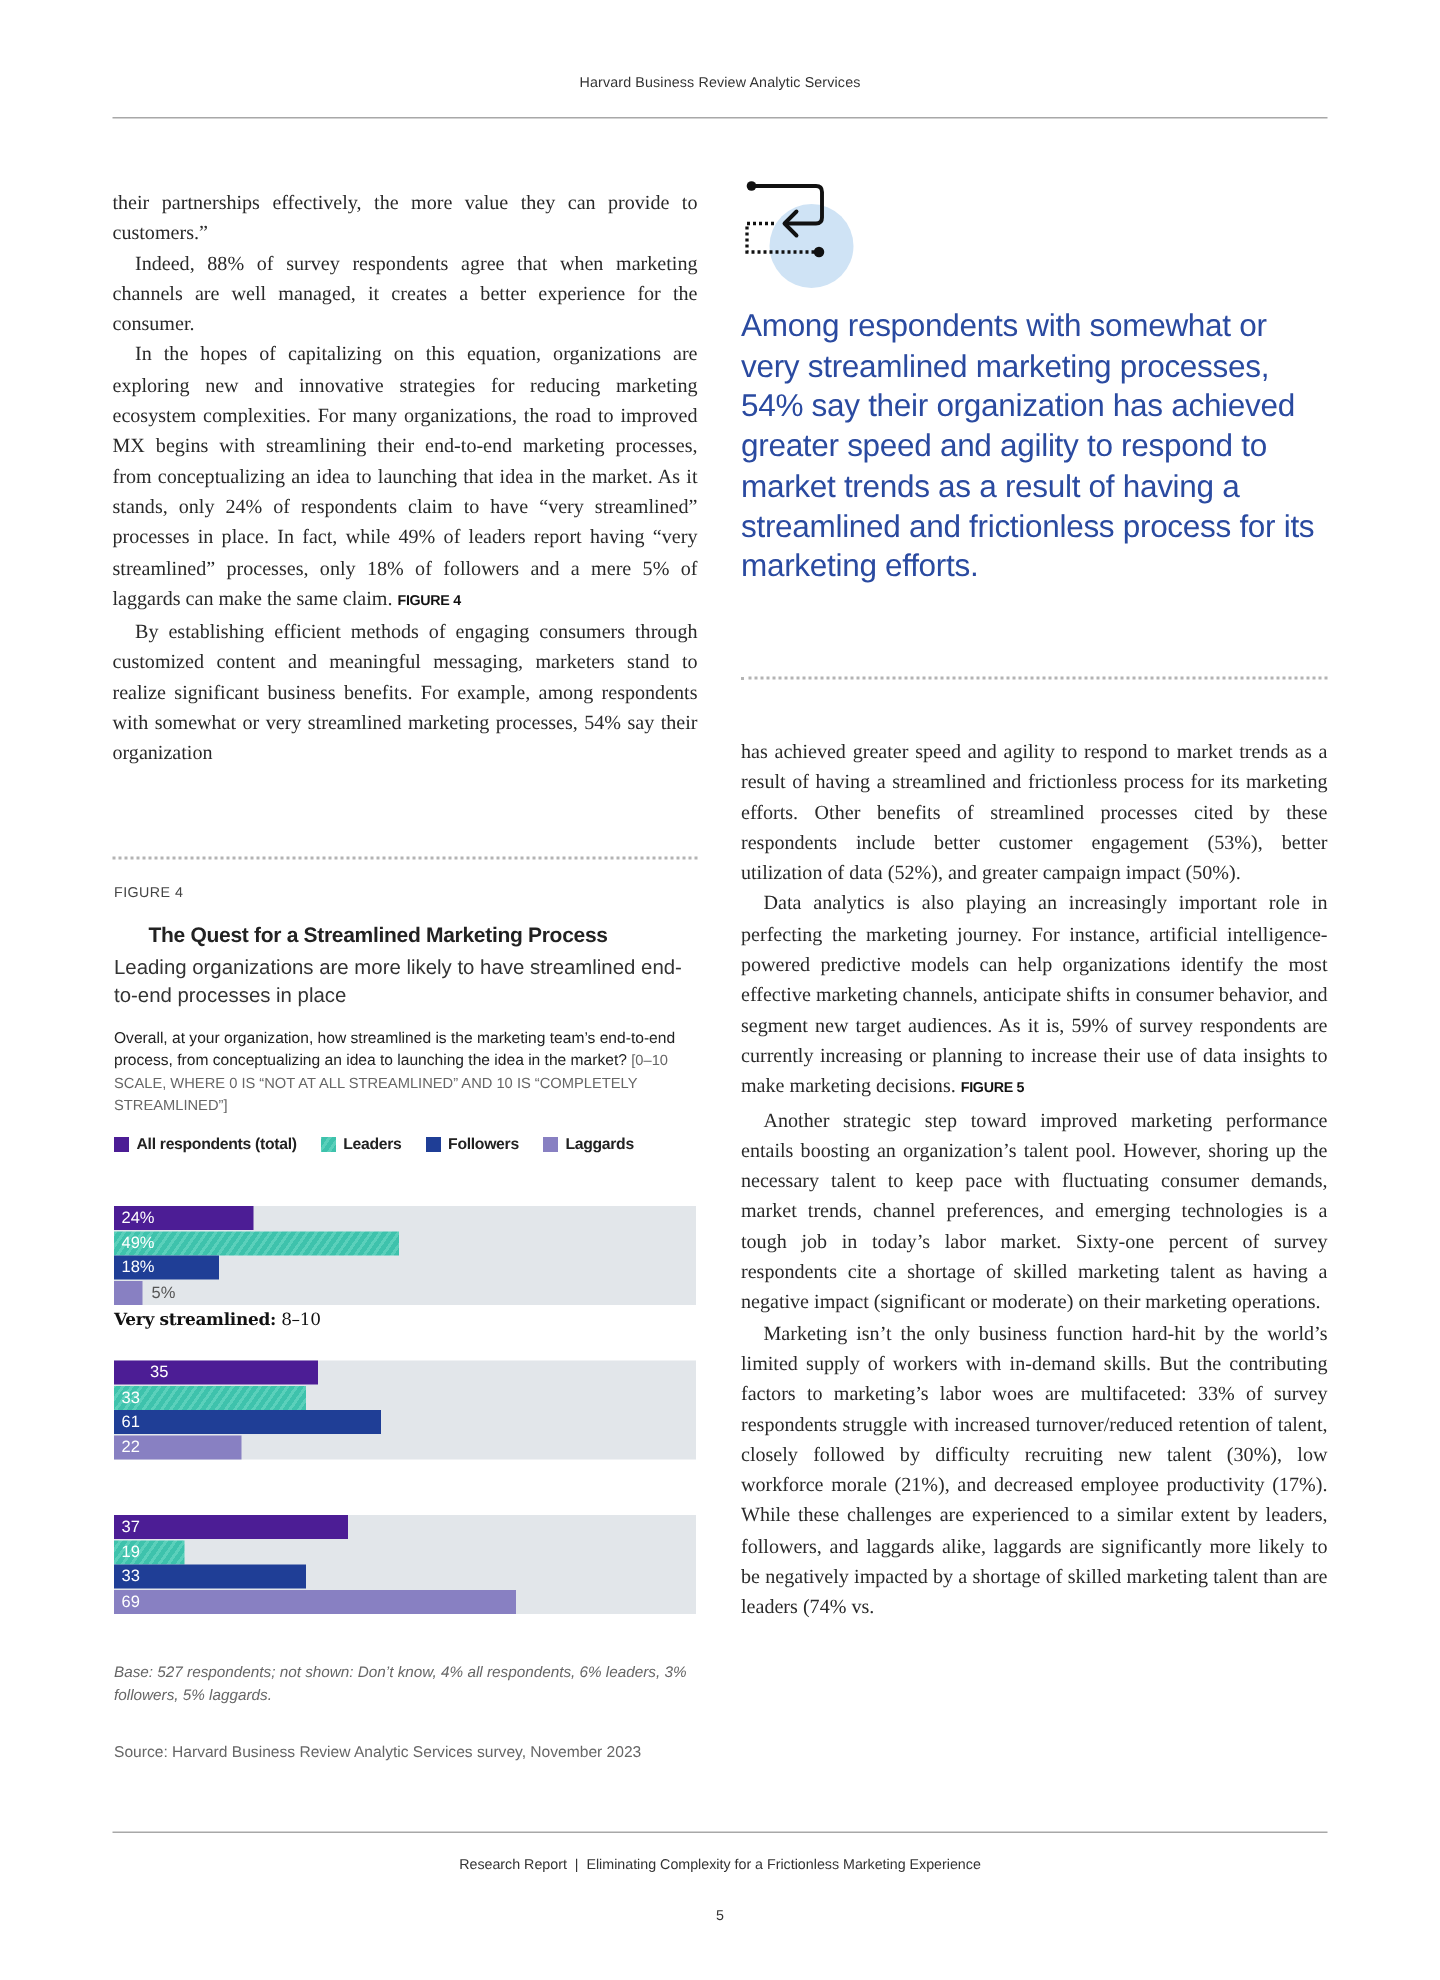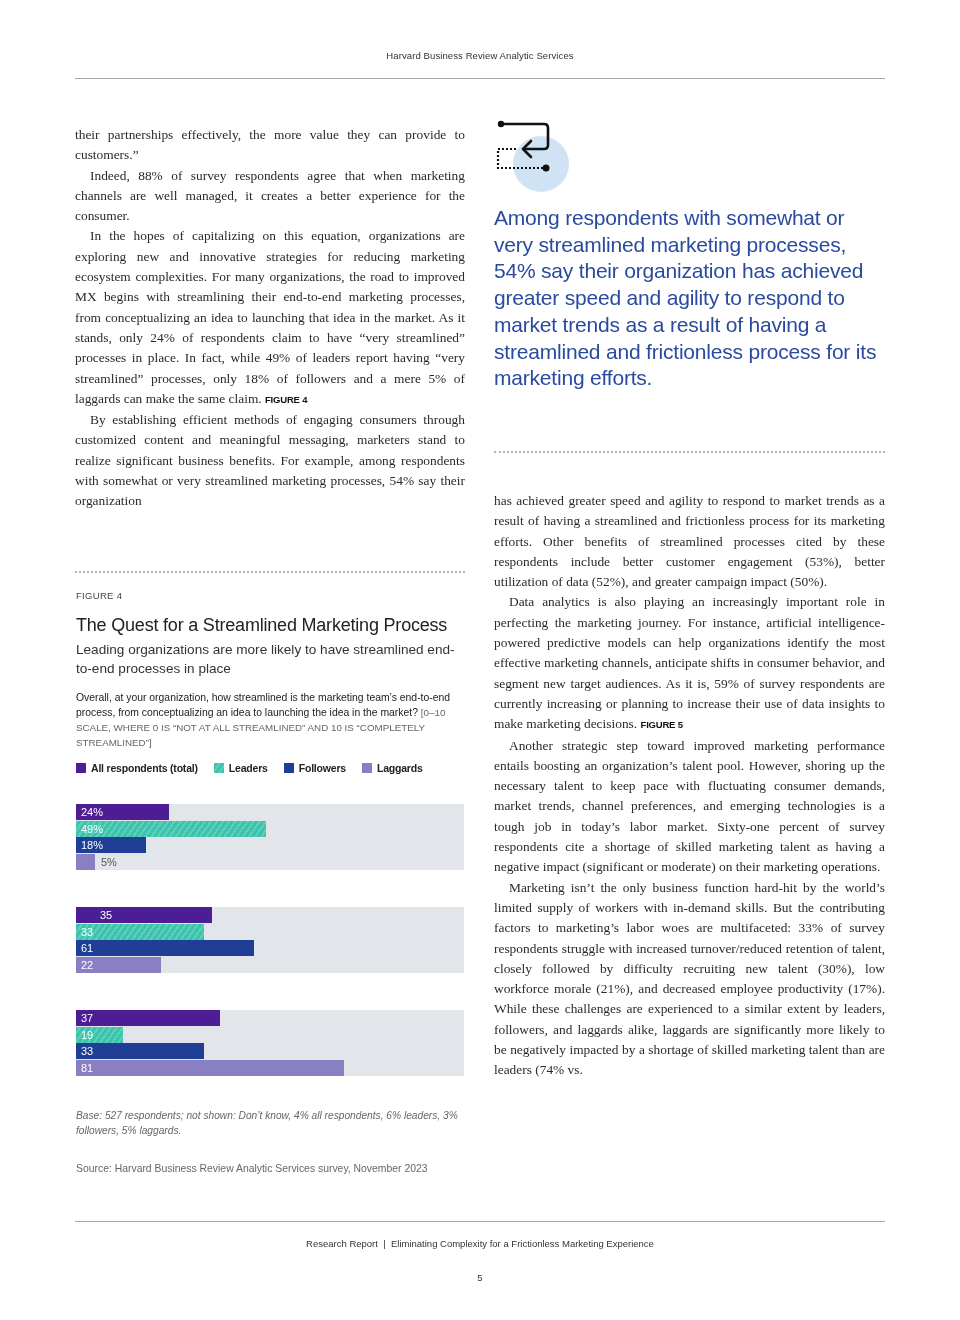--- a/index.html
+++ b/index.html
@@ -18,21 +18,21 @@
   .left-col { left: 75px; top: 125px; width: 390px; }
   .right-col-bottom { left: 494px; top: 491px; width: 391px; }
 
   .pullquote-icon { position: absolute; left: 494px; top: 118px; width: 80px; height: 80px; }
   .pullquote { position: absolute; left: 494px; top: 205px; width: 392px; font-family: "Liberation Sans", sans-serif;
     font-size: 21px; line-height: 26.7px; color: #2a4aa0; letter-spacing: -0.2px; }
   .dotted { position: absolute; height: 0; border-top: 2px dotted #b4b4b4; }
 
   .figure { position: absolute; left: 76px; top: 590px; width: 388px; font-family: "Liberation Sans", sans-serif; }
   .fig-label { font-size: 9.5px; color: #444; letter-spacing: 0.3px; }
-  .fig-title { margin-top: 14px; font-size: 18px; font-weight: normal; color: #222; letter-spacing: -0.2px; }
+  .fig-title { margin-top: 14px; font-size: 14px; font-weight: bold; color: #222; letter-spacing: -0.2px; margin-left: 23px; }
   .fig-subtitle { margin-top: 5px; font-size: 13.6px; line-height: 18.5px; color: #333; }
   .fig-question { margin-top: 12px; font-size: 10.4px; line-height: 15px; color: #222; }
   .fig-question .scale { color: #666; font-size: 9.8px; }
   .legend { display: flex; margin-top: 12px; font-size: 10.5px; color: #222; align-items: center; }
   .legend-item { display: flex; align-items: center; margin-right: 16px; font-weight: bold; }
   .legend-item .sw { width: 10px; height: 10px; margin-right: 5px; }
   .legend-item span.txt { font-weight: bold; letter-spacing: -0.2px; }
 
   .group { position: absolute; left: 76px; width: 388px; }
   .track { position: relative; width: 388px; height: 66px; background: #e2e6ea; }
@@ -114,37 +114,38 @@
 
 <div class="group" style="top:804px;">
   <div class="track">
     <div class="bar bar-total" style="top: 0px; width: 93px;"><span class="val">24%</span></div>
     <div class="bar bar-leaders" style="top: 17px; width: 190px;"><span class="val">49%</span></div>
     <div class="bar bar-followers" style="top: 33px; width: 70px;"><span class="val">18%</span></div>
     <div class="bar bar-laggards outside-label" style="top: 50px; width: 19px;">
         <span class="val">5%</span>
       </div>
   </div>
+  <div class="group-label"><b>Very streamlined:</b> <span>8–10</span></div>
 </div>
 
 <div class="group" style="top:907px;">
   <div class="track">
     <div class="bar bar-total" style="top: 0px; width: 136px; padding-left: 24px;"><span class="val">35</span></div>
     <div class="bar bar-leaders" style="top: 17px; width: 128px;"><span class="val">33</span></div>
     <div class="bar bar-followers" style="top: 33px; width: 178px;"><span class="val">61</span></div>
     <div class="bar bar-laggards" style="top: 50px; width: 85px;"><span class="val">22</span></div>
   </div>
 </div>
 
 <div class="group" style="top:1010px;">
   <div class="track">
-    <div class="bar bar-total" style="top: 0px; width: 144px;"><span class="val">37</span></div>
+    <div class="bar bar-total" style="top: 0px; width: 156px;"><span class="val">37</span></div>
     <div class="bar bar-leaders" style="top: 17px; width: 47px;"><span class="val">19</span></div>
     <div class="bar bar-followers" style="top: 33px; width: 128px;"><span class="val">33</span></div>
-    <div class="bar bar-laggards" style="top: 50px; width: 268px;"><span class="val">81</span></div>
+    <div class="bar bar-laggards" style="top: 50px; width: 268px;"><span class="val">69</span></div>
   </div>
 </div>
 
 <div class="fig-base">Base: 527 respondents; not shown: Don’t know, 4% all respondents, 6% leaders, 3% followers, 5% laggards.</div>
 <div class="fig-source">Source: Harvard Business Review Analytic Services survey, November 2023</div>
 
 <div class="rule" style="top:1221px"></div>
 <div class="footer-text">
   <span>Research Report</span>
   &nbsp;<span>|</span>&nbsp;

